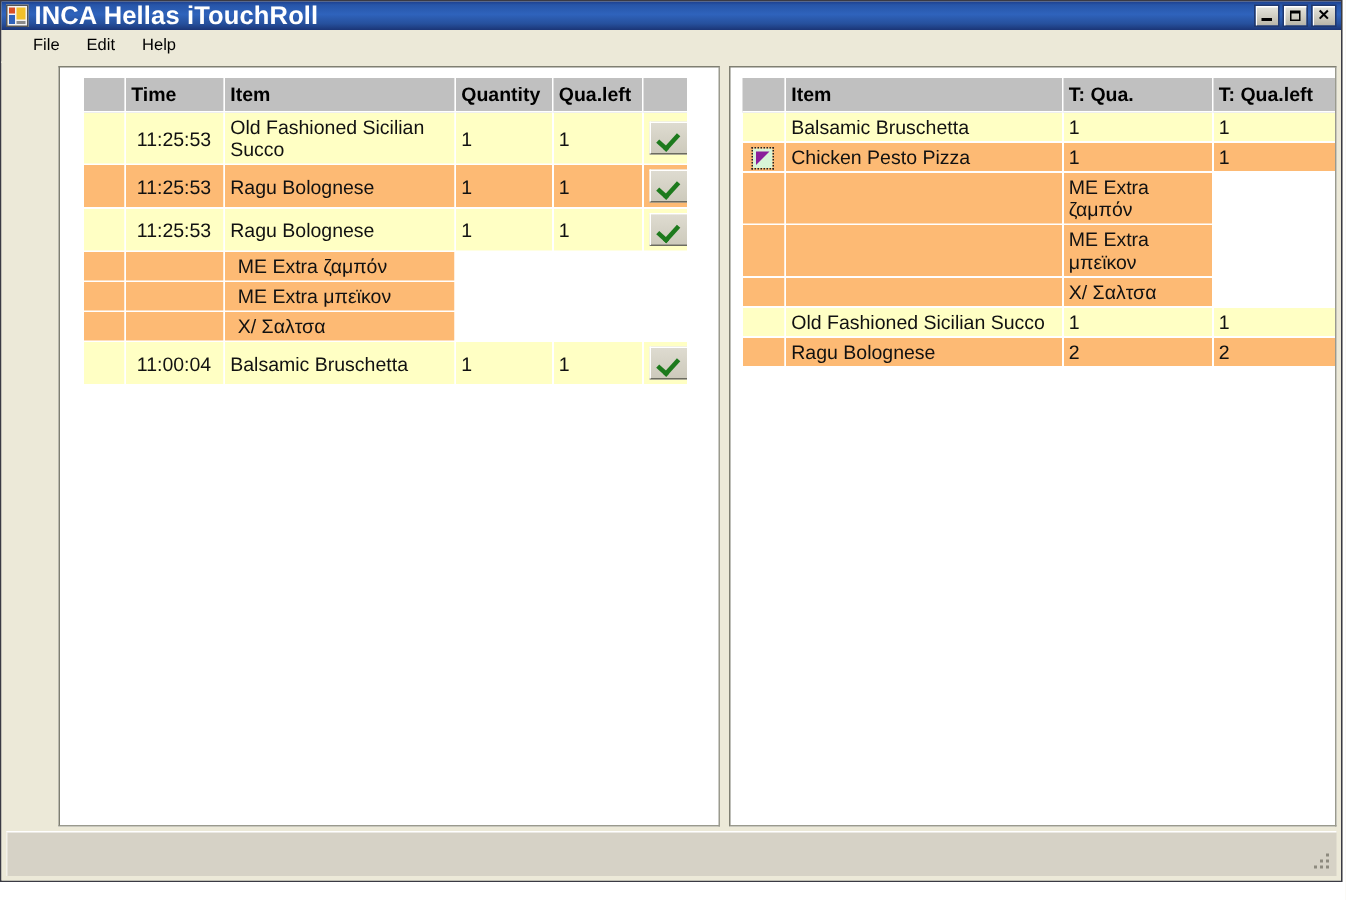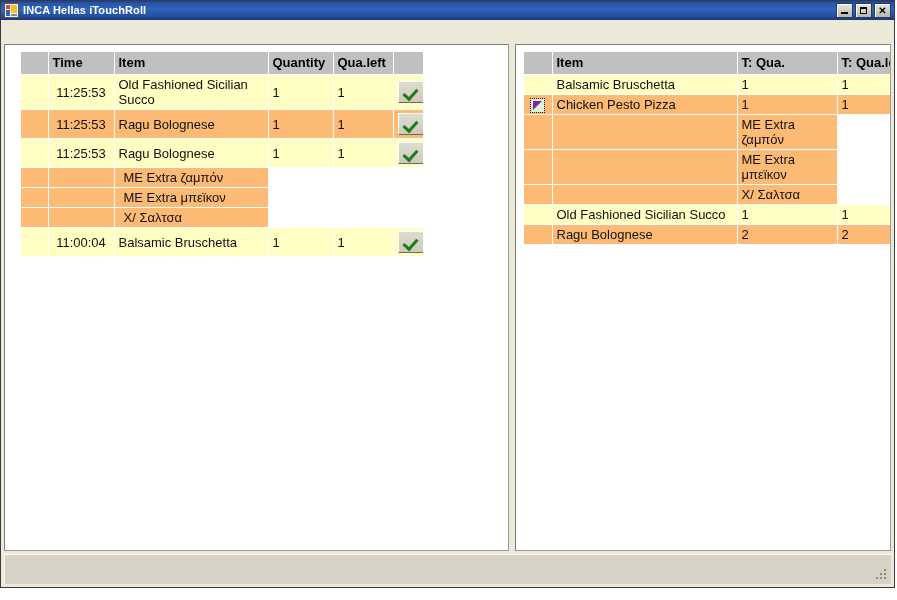--- a/index.html
+++ b/index.html
@@ -50,21 +50,21 @@
     position: absolute;
     display: block;
   }
   .app-icon .q1 { left: 1px; top: 1px; width: 4px; height: 4px; background: #d94f26; }
   .app-icon .q2 { left: 6px; top: 1px; width: 6px; height: 8px; background: #f2c02a; }
   .app-icon .q3 { left: 1px; top: 6px; width: 4px; height: 6px; background: #2f63bc; }
   .app-icon .q4 { left: 6px; top: 10px; width: 6px; height: 2px; background: #8a8a8a; }
 
   .title-text {
     color: #ffffff;
-    font-size: 11px;
+    font-size: 17px;
     font-weight: bold;
     letter-spacing: 0.1px;
     line-height: 19px;
     flex: 1 1 auto;
     white-space: nowrap;
     overflow: hidden;
   }
   .win-buttons {
     display: flex;
     gap: 2px;
@@ -148,21 +148,21 @@
   }
   .panel {
     background: #ffffff;
     border: 1px solid #9a9a8e;
     border-top-color: #7f7f72;
     border-left-color: #7f7f72;
     box-sizing: border-box;
     overflow: hidden;
     position: relative;
   }
-  .panel-left { width: 505px; flex: 0 0 auto; }
+  .panel-left { width: 441px; flex: 0 0 auto; margin-left: 35px; }
   .splitter {
     width: 6px;
     flex: 0 0 auto;
     background: #ece9d8;
     cursor: col-resize;
   }
   .panel-right { flex: 1 1 auto; }
 
   
   .statusbar {
@@ -307,20 +307,25 @@
         </div>
       <div class="win-btn">
           <span class="glyph-max"></span>
         </div>
       <div class="win-btn">
           <span class="glyph-close">✕</span>
         </div>
     </div>
   </div>
 
+  <div class="menubar">
+    <div class="menu-item">File</div>
+    <div class="menu-item">Edit</div>
+    <div class="menu-item">Help</div>
+  </div>
 
   <div class="client">
     <div class="panels">
 
       <div class="panel panel-left">
         <table class="grid" id="left-grid" style="margin-left:16px; margin-top:7px; width:402px;">
           <colgroup>
             <col style="width:27px">
             <col style="width:66px">
             <col style="width:154px">

